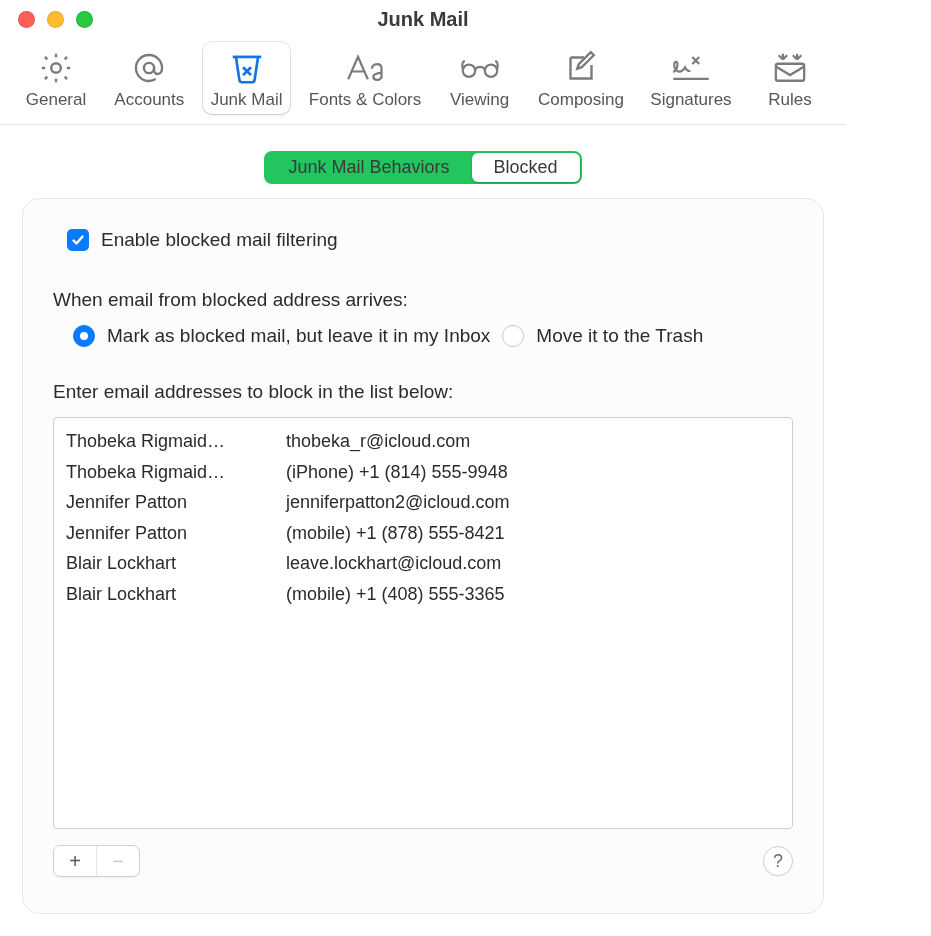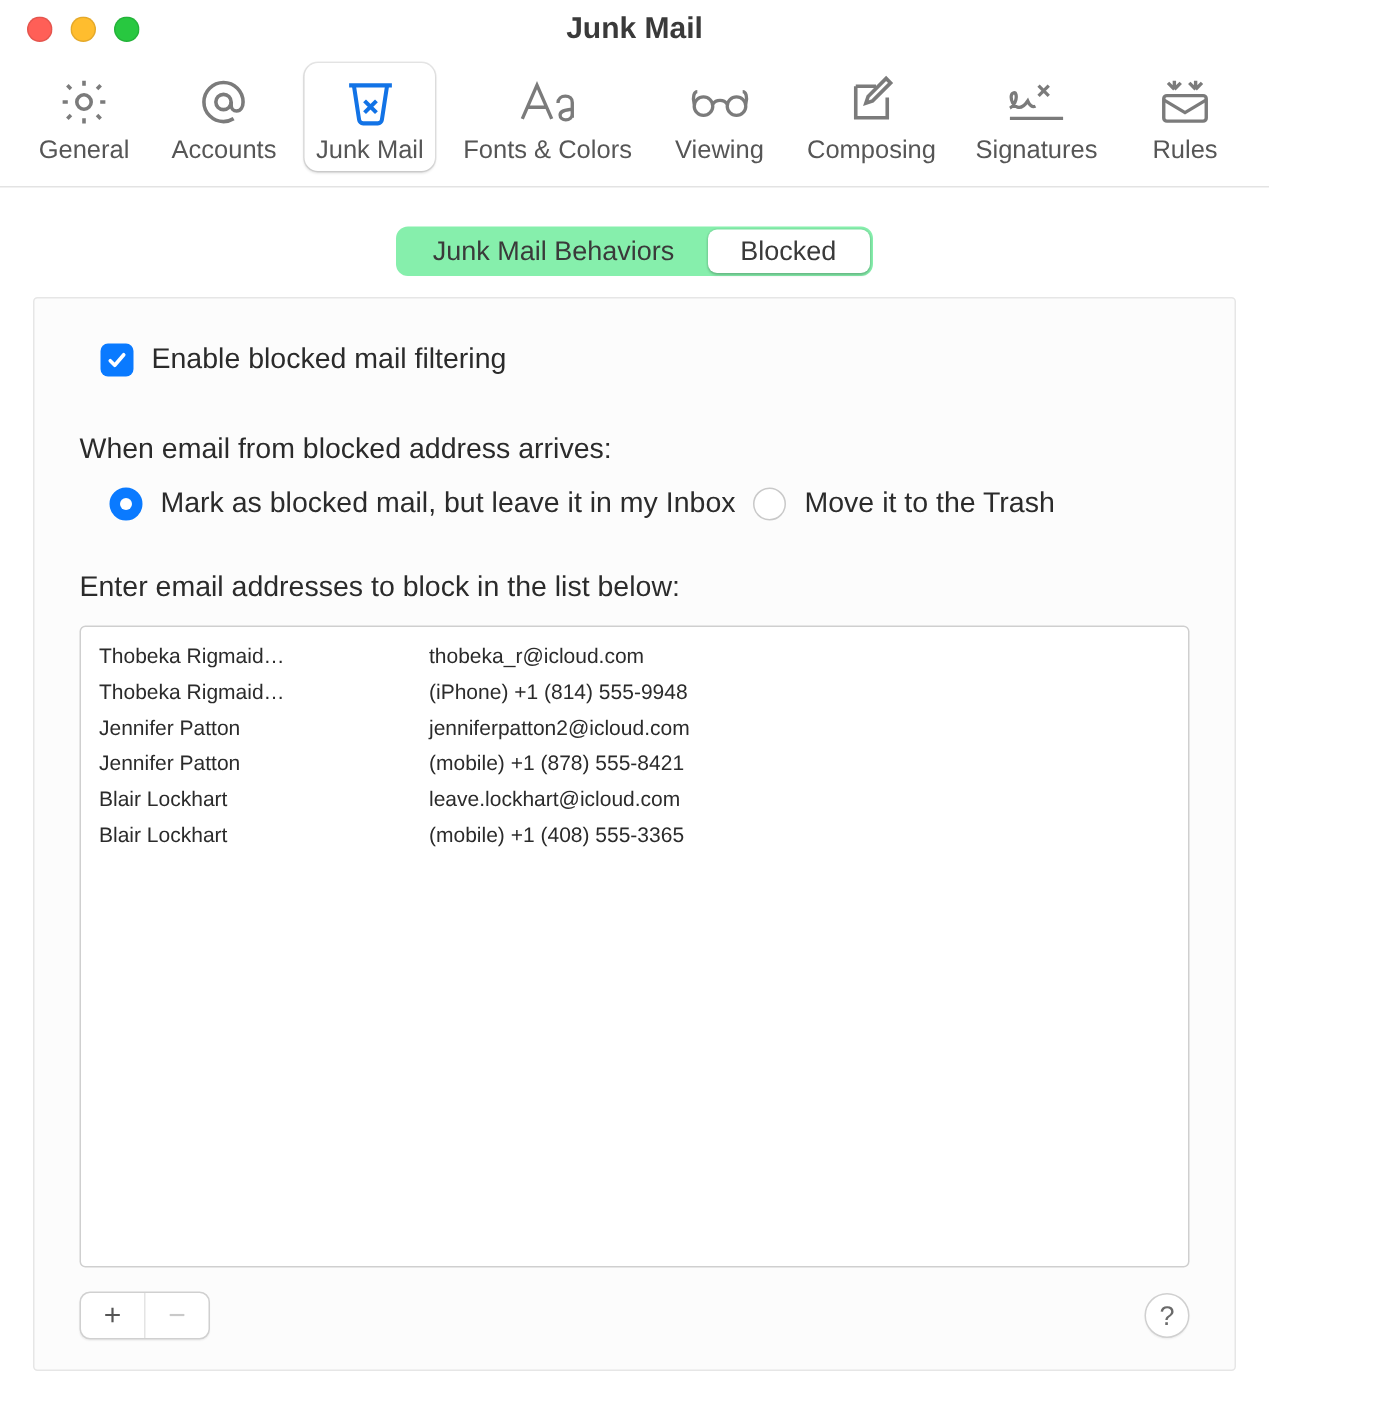--- a/index.html
+++ b/index.html
@@ -86,41 +86,41 @@
     flex-direction: column;
   }
   .seg-wrap {
     display: flex;
     justify-content: center;
     margin-top: 4px;
     margin-bottom: 14px;
   }
   .seg {
     display: flex;
-    background: #86efac;
+    background: #22c55e;
     border-radius: 8px;
     padding: 2px;
   }
   .seg-btn {
     font-size: 18px;
     color: #3a3a3a;
     padding: 4px 22px;
     border-radius: 6px;
     cursor: default;
   }
   .seg-btn.sel {
     background: #fff;
     box-shadow: 0 1px 2px rgba(0,0,0,0.2), 0 0 0 1px rgba(0,0,0,0.04);
   }
   .panel {
     flex: 1;
     border: 1px solid #e6e6e6;
-    border-radius: 3px;
+    border-radius: 18px;
     background: #fcfcfc;
-    padding: 30px 30px 20px 30px;
+    padding: 30px 30px 36px 30px;
     display: flex;
     flex-direction: column;
   }
   .row-check {
     display: flex;
     align-items: center;
     gap: 12px;
     margin-left: 14px;
     margin-bottom: 38px;
   }
@@ -175,21 +175,21 @@
     flex: 1;
     border: 1px solid #cfcfcf;
     border-radius: 4px;
     background: #fff;
     padding: 8px 12px;
     overflow: auto;
     min-height: 280px;
   }
   .list-row {
     display: flex;
-    font-size: 14px;
+    font-size: 18px;
     color: #2b2b2b;
     line-height: 1.7;
   }
   .col-name {
     width: 220px;
     white-space: nowrap;
     overflow: hidden;
     text-overflow: ellipsis;
   }
   .col-contact {

